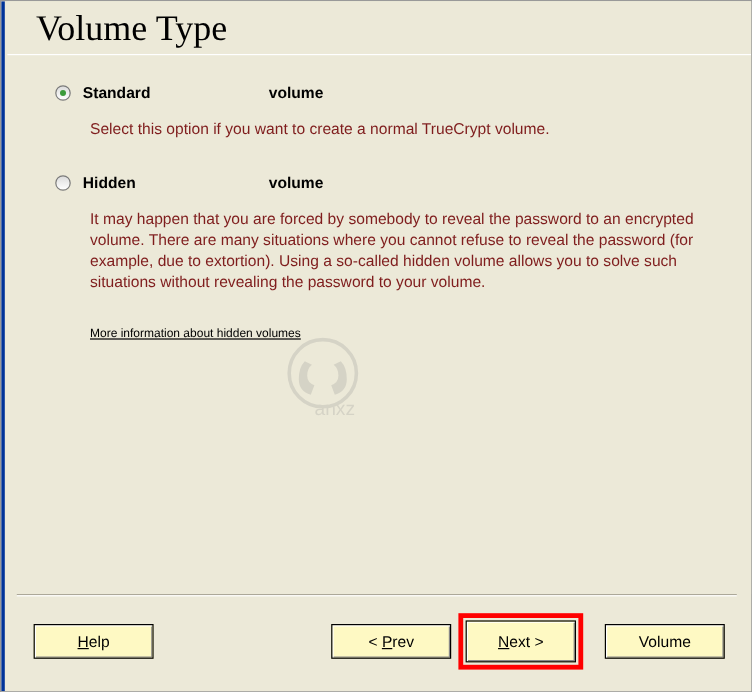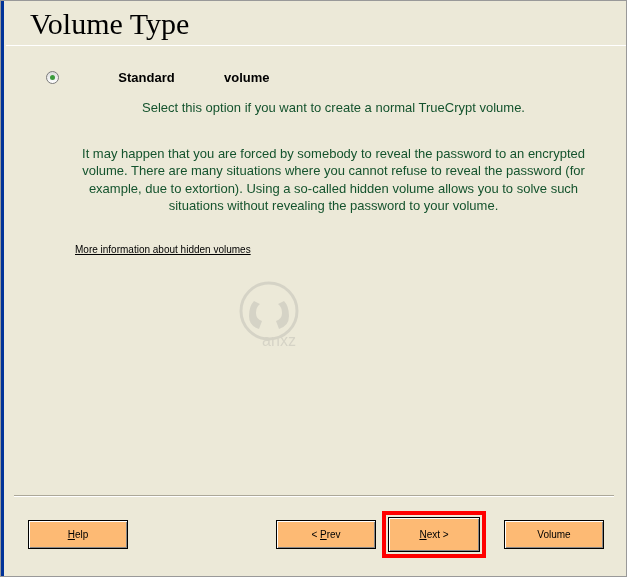--- a/index.html
+++ b/index.html
@@ -39,21 +39,20 @@
       padding: 6px 0 4px 24px;
       border-bottom: 1px solid #fff;
     }
     .content-area {
       padding: 24px 34px 10px 40px;
     }
     .radio-group {
       display: flex;
       flex-direction: column;
       gap: 28px;
-      text-align: center;
     }
     .radio-option {
       display: flex;
       flex-direction: column;
     }
     .radio-header {
       display: flex;
       align-items: center;
       gap: 10px;
       margin-bottom: 14px;
@@ -81,21 +80,21 @@
       font-size: 13px;
       font-weight: bold;
       color: #000;
     }
     .radio-label .col1 {
       display: inline-block;
       width: 155px;
     }
     .radio-description {
       font-size: 13px;
-      color: #14532d;
+      color: #7f1d1d;
       line-height: 1.35;
       padding-left: 29px;
     }
     .more-info {
       margin-top: 28px;
       padding-left: 29px;
     }
     .more-info a {
       font-size: 10px;
       color: #000;
@@ -116,25 +115,25 @@
       display: flex;
       gap: 18px;
       align-items: center;
     }
     .spacer {
       flex: 1;
     }
     .btn {
       min-width: 100px;
       height: 29px;
-      background: #fdba74;
+      background: #fef9c3;
       border: 1px solid #000;
       box-shadow: inset 1px 1px 0 #fff, inset -1px -1px 0 #888;
       font-family: Tahoma, Arial, sans-serif;
-      font-size: 10px;
+      font-size: 13px;
       color: #000;
       cursor: pointer;
       text-align: center;
       position: relative;
       padding: 0 8px;
     }
     .btn .ul {
       text-decoration: underline;
     }
     .highlight-red {
@@ -175,20 +174,26 @@
           <div class="radio-header">
             <span class="radio-circle selected"></span>
             <span class="radio-label">
               <span class="col1">Standard</span><span>volume</span>
             </span>
           </div>
           <div class="radio-description">Select this option if you want to create a normal TrueCrypt volume.</div>
         </div>
 
         <div class="radio-option">
+          <div class="radio-header">
+            <span class="radio-circle"></span>
+            <span class="radio-label">
+              <span class="col1">Hidden</span><span>volume</span>
+            </span>
+          </div>
           <div class="radio-description">It may happen that you are forced by somebody to reveal the password to an encrypted volume. There are many situations where you cannot refuse to reveal the password (for example, due to extortion). Using a so-called hidden volume allows you to solve such situations without revealing the password to your volume.</div>
         </div>
 
       </div>
 
       <div class="more-info">
         <a href="#">More information about hidden volumes</a>
       </div>
     </div>
   </div>

